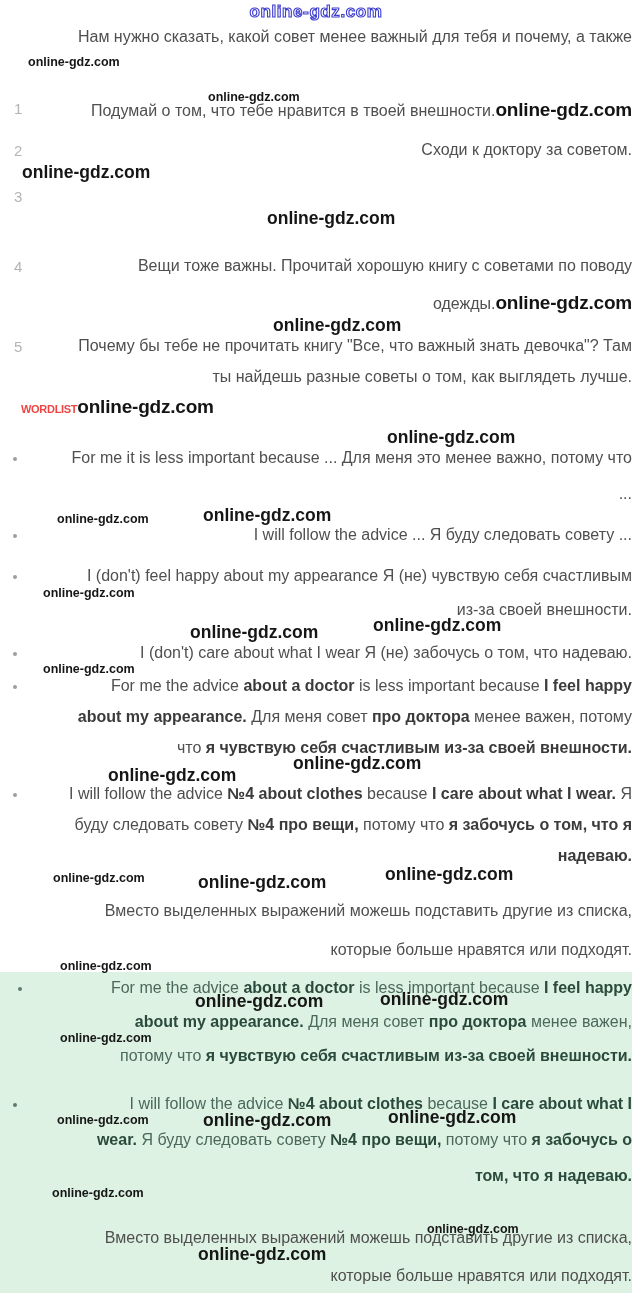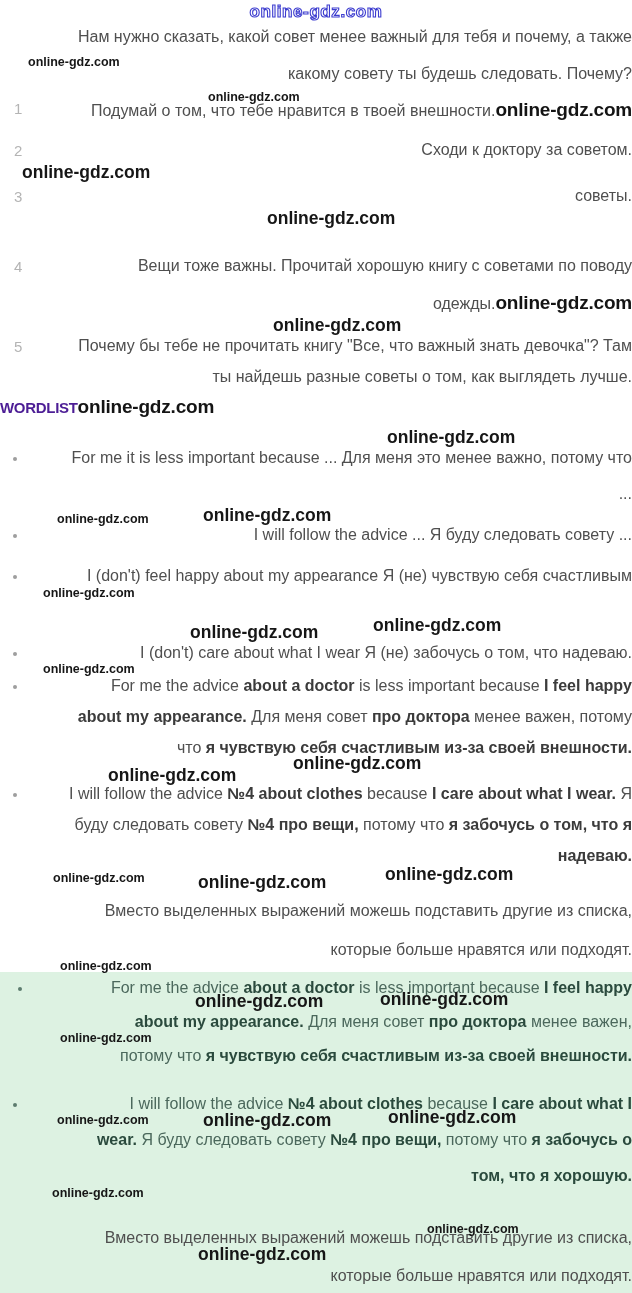--- a/index.html
+++ b/index.html
@@ -12,21 +12,21 @@
   .line{height:var(--lh,34px);white-space:nowrap;text-align:right;}
   .seg{color:inherit;}
   .seg.b{font-weight:700;color:#3b3b3b;}
   .wmi{font-size:19px;font-weight:600;color:#141414;letter-spacing:-0.2px;}
   .num{position:absolute;left:14px;top:1px;color:#b4b4b4;font-size:15px;}
   .dot{position:absolute;left:13px;top:8px;width:4px;height:4px;border-radius:50%;background:#9e9e9e;}
   .ml27{margin-left:27px;}
   .ml30{margin-left:30px;}
   .ml29{margin-left:29px;}
   .ml36{margin-left:36px;}
-  .wl-title{font-weight:700;color:#4c1d95;font-size:15px;letter-spacing:-0.3px;}
+  .wl-title{font-weight:700;color:#ef4444;font-size:11px;letter-spacing:-0.3px;margin-left:21px;}
   .wm{position:absolute;color:#161616;white-space:nowrap;}
   .wm.sm{font-size:12.5px;font-weight:600;}
   .wm.bb{font-size:17.5px;font-weight:700;}
   .wm.outline{
     left:50%;transform:translateX(-50%);
     font-size:17px;font-weight:700;letter-spacing:0.6px;
     color:transparent;-webkit-text-stroke:1.1px #3c3ccf;
   }
   .green-box{position:absolute;left:0;top:972px;width:632px;height:321px;background:#ddf2e2;}
   .green .seg{color:#4b685c;}
@@ -40,40 +40,38 @@
 
 <div class="page">
 
   <div class="green-box"></div>
 
   <div class="wm outline" style="top:2px">online-gdz.com</div>
 
   <div class="block" style="top:28px;--lh:37px">
     <div>
         <div class="line"><span class="seg">Нам нужно сказать, какой совет менее важный для тебя и почему, а также</span></div>
-        <div class="line"><span class="seg">какому совету ты будешь следовать. Почему?</span></div>
       </div>
   </div>
 
   <div class="block" style="top:99px">
     <span class="num">1</span>
     <div class="ml30">
         <div class="line"><span class="seg">Подумай о том, что тебе нравится в твоей внешности.</span><span class="seg wmi">online-gdz.com</span></div>
       </div>
   </div>
   <div class="block" style="top:141px">
     <span class="num">2</span>
     <div class="ml30">
         <div class="line"><span class="seg">Сходи к доктору за советом.</span></div>
       </div>
   </div>
   <div class="block" style="top:187px;--lh:40px">
     <span class="num">3</span>
     <div class="ml30">
-        <div class="line"><span class="seg">советы.</span></div>
       </div>
   </div>
   <div class="block" style="top:257px;--lh:35px">
     <span class="num">4</span>
     <div class="ml30">
         <div class="line"><span class="seg">Вещи тоже важны. Прочитай хорошую книгу с советами по поводу</span></div>
         <div class="line"><span class="seg">одежды.</span><span class="seg wmi">online-gdz.com</span></div>
       </div>
   </div>
   <div class="block" style="top:337px;--lh:31px">
@@ -98,20 +96,21 @@
     <span class="dot"></span>
     <div class="ml27">
         <div class="line"><span class="seg">For me it is less important because ... Для меня это менее важно, потому что</span></div>
         <div class="line"><span class="seg">...</span></div>
       </div>
   </div>
   <div class="block" style="top:567px;--lh:34px">
     <span class="dot"></span>
     <div class="ml27">
         <div class="line"><span class="seg">I (don't) feel happy about my appearance Я (не) чувствую себя счастливым</span></div>
+        <div class="line"><span class="seg">из-за своей внешности.</span></div>
       </div>
   </div>
   <div class="block" style="top:644px">
     <span class="dot"></span>
     <div class="ml27">
         <div class="line"><span class="seg">I (don't) care about what I wear Я (не) забочусь о том, что надеваю.</span></div>
       </div>
   </div>
   <div class="block" style="top:677px;--lh:31px">
     <span class="dot"></span>
@@ -143,21 +142,21 @@
         <div class="line"><span class="seg">For me the advice </span><span class="seg b">about a doctor</span><span class="seg"> is less important because </span><span class="seg b">I feel happy</span></div>
         <div class="line"><span class="seg b">about my appearance.</span><span class="seg"> Для меня совет </span><span class="seg b">про доктора</span><span class="seg"> менее важен,</span></div>
         <div class="line"><span class="seg">потому что </span><span class="seg b">я чувствую себя счастливым из-за своей внешности.</span></div>
       </div>
   </div>
   <div class="block green g2" style="top:1095px;--lh:36px">
     <span class="dot"></span>
     <div class="ml29">
         <div class="line"><span class="seg">I will follow the advice </span><span class="seg b">№4 about clothes</span><span class="seg"> because </span><span class="seg b">I care about what I</span></div>
         <div class="line"><span class="seg b">wear.</span><span class="seg"> Я буду следовать совету </span><span class="seg b">№4 про вещи,</span><span class="seg"> потому что </span><span class="seg b">я забочусь о</span></div>
-        <div class="line"><span class="seg b">том, что я хорошую.</span></div>
+        <div class="line"><span class="seg b">том, что я надеваю.</span></div>
       </div>
   </div>
 
   <div class="block" style="top:1229px;--lh:38px">
     <div>
         <div class="line"><span class="seg">Вместо выделенных выражений можешь подставить другие из списка,</span></div>
         <div class="line"><span class="seg">которые больше нравятся или подходят.</span></div>
       </div>
   </div>
 

